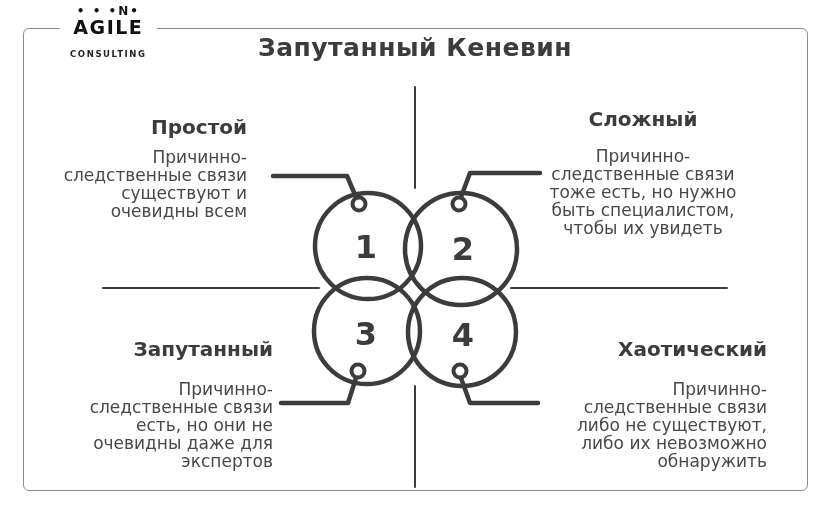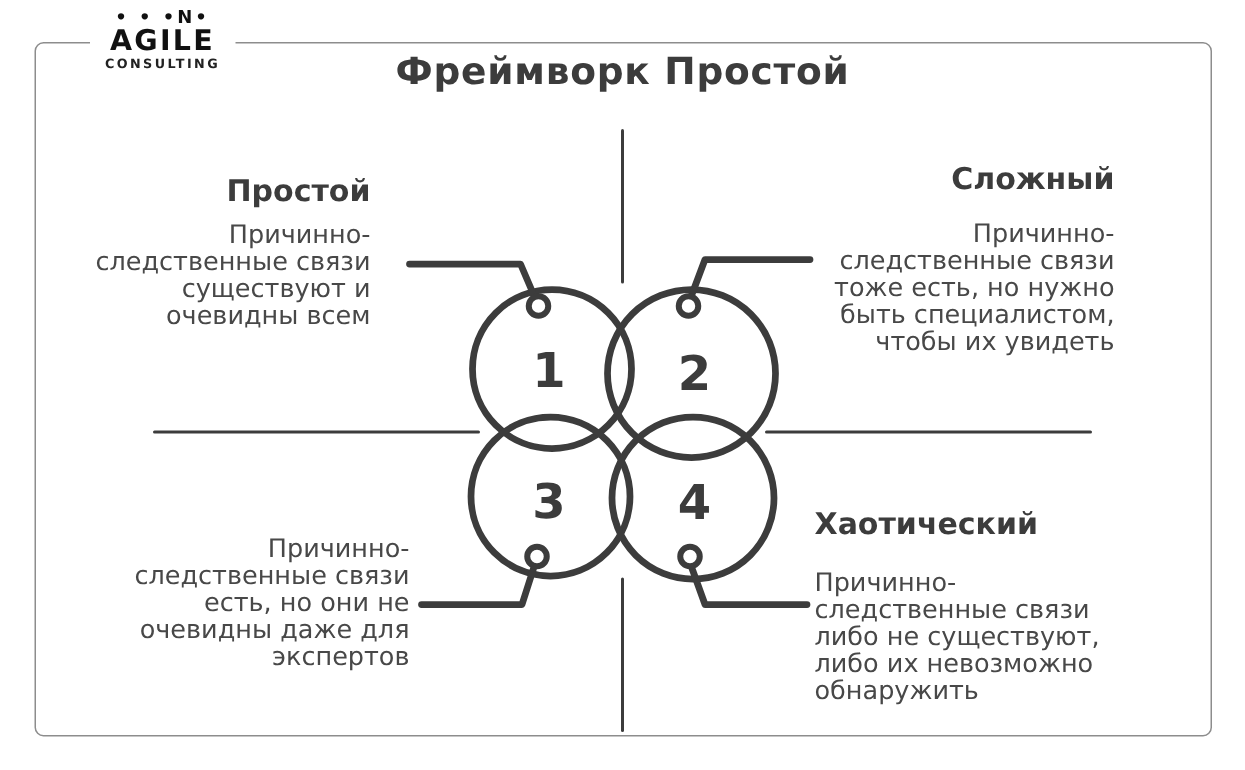--- a/index.html
+++ b/index.html
@@ -10,55 +10,55 @@
   .frame{
     position:absolute;left:23px;top:28px;width:783px;height:461px;
     border:1.5px solid #8d8d8d;border-radius:6px;
   }
   .logo{
     position:absolute;left:60px;top:3px;background:#ffffff;padding:2px 10px 2px 10px;
     text-align:center;line-height:1.05;z-index:3;
   }
   .logo-dots{font-size:12px;font-weight:800;letter-spacing:2px;color:#111;display:block;}
   .logo-name{font-size:19px;font-weight:800;letter-spacing:1.5px;color:#111;display:block;}
-  .logo-sub{font-size:8.5px;font-weight:700;letter-spacing:1.6px;color:#222;display:block;margin-top:1px;}
+  .logo-sub{font-size:8.5px;font-weight:700;letter-spacing:1.6px;color:#222;display:block;margin-top:12px;}
   .title{
     position:absolute;left:0;right:0;top:33px;text-align:center;
     font-size:25px;font-weight:700;letter-spacing:0.5px;color:#3c3c3c;z-index:2;
   }
   .diagram-svg{position:absolute;left:0;top:0;width:830px;height:513px;z-index:1;}
   .qtext{position:absolute;z-index:2;}
   .qtext .q-heading{font-size:20px;font-weight:700;color:#3c3c3c;line-height:1.15;}
   .qtext .q-desc{
     font-size:17px;color:#484848;line-height:18px;white-space:pre-line;font-weight:500;
   }
   .q-tl{right:583px;top:116px;width:190px;text-align:right;}
   .q-tl .q-desc{margin-top:9px;}
-  .q-tr{left:543px;top:108px;width:200px;text-align:right;}
+  .q-tr{left:543px;top:108px;width:200px;text-align:center;}
   .q-tr .q-desc{margin-top:16px;}
   .q-bl{right:557px;top:338px;width:200px;text-align:right;}
   .q-bl .q-desc{margin-top:19px;}
-  .q-br{left:543px;top:338px;width:210px;text-align:left;}
+  .q-br{left:557px;top:338px;width:210px;text-align:right;}
   .q-br .q-desc{margin-top:19px;}
   .num{font-family:"DejaVu Sans",sans-serif;font-size:32px;font-weight:700;fill:#3c3c3c;}
 </style>
 </head>
 <body>
 
 <div class="canvas">
 
   <div class="frame"></div>
 
   <div class="logo">
     <span class="logo-dots">• • •N•</span>
     <span class="logo-name">AGILE</span>
     <span class="logo-sub">CONSULTING</span>
   </div>
 
-  <div class="title">Фреймворк Простой</div>
+  <div class="title">Запутанный Кеневин</div>
 
   <svg class="diagram-svg" viewBox="0 0 830 513" xmlns="http://www.w3.org/2000/svg">
 
     <g stroke="#3c3c3c" stroke-width="2" stroke-linecap="round">
       <line x1="415" y1="87" x2="415" y2="188"></line>
       <line x1="415" y1="386" x2="415" y2="487"></line>
       <line x1="103" y1="288" x2="319" y2="288"></line>
       <line x1="511" y1="288" x2="727" y2="288"></line>
     </g>
 
@@ -102,20 +102,21 @@
   <div class="qtext q-tr">
     <div class="q-heading">Сложный</div>
     <div class="q-desc">Причинно-
 следственные связи
 тоже есть, но нужно
 быть специалистом,
 чтобы их увидеть</div>
   </div>
 
   <div class="qtext q-bl">
+    <div class="q-heading">Запутанный</div>
     <div class="q-desc">Причинно-
 следственные связи
 есть, но они не
 очевидны даже для
 экспертов</div>
   </div>
 
   <div class="qtext q-br">
     <div class="q-heading">Хаотический</div>
     <div class="q-desc">Причинно-

